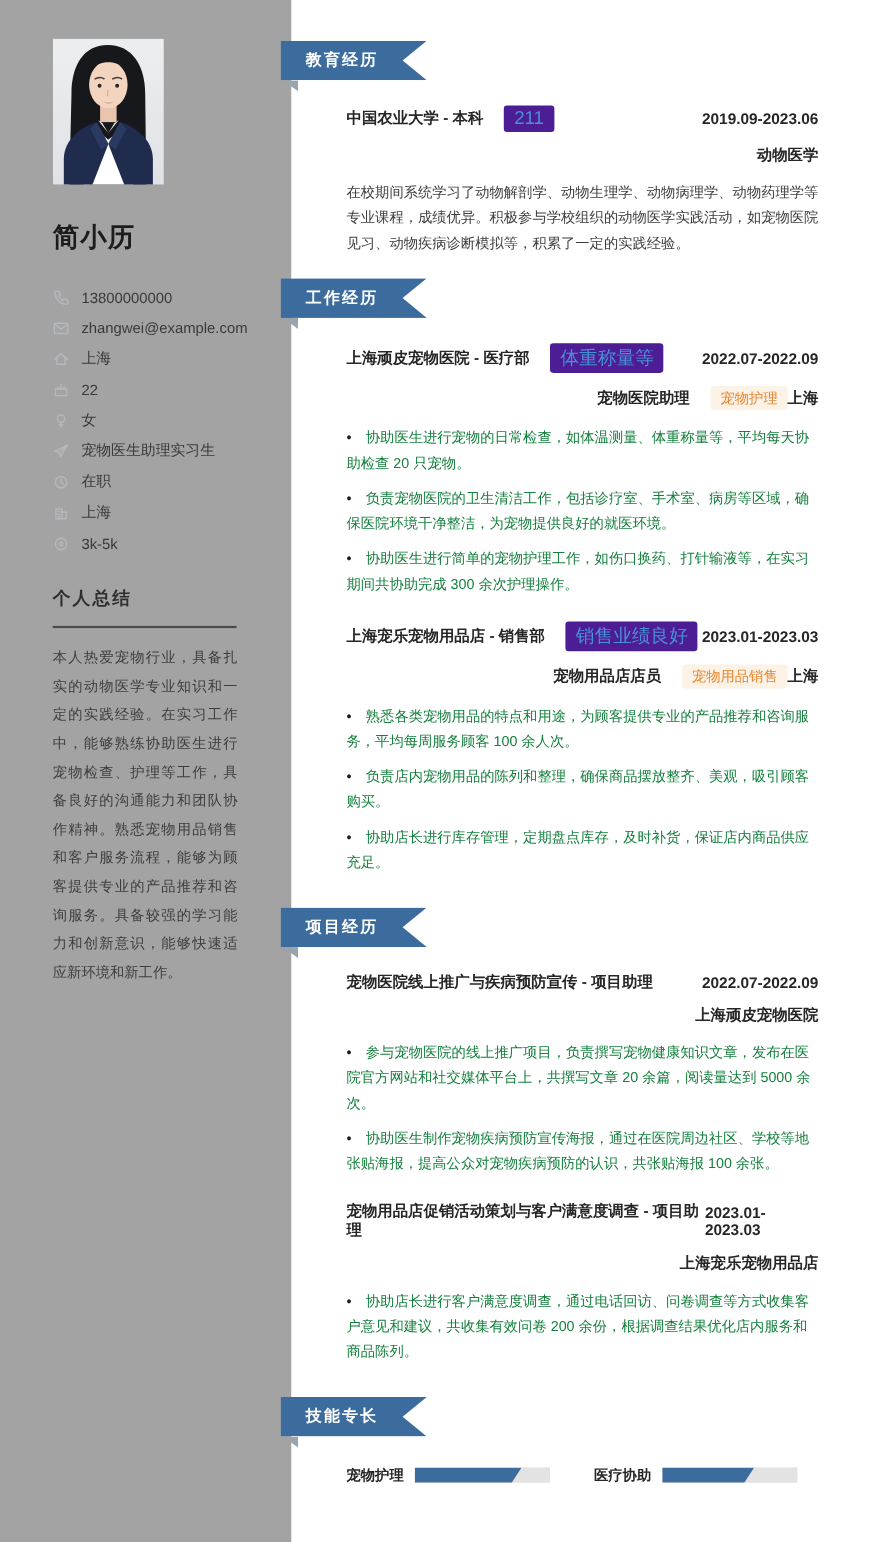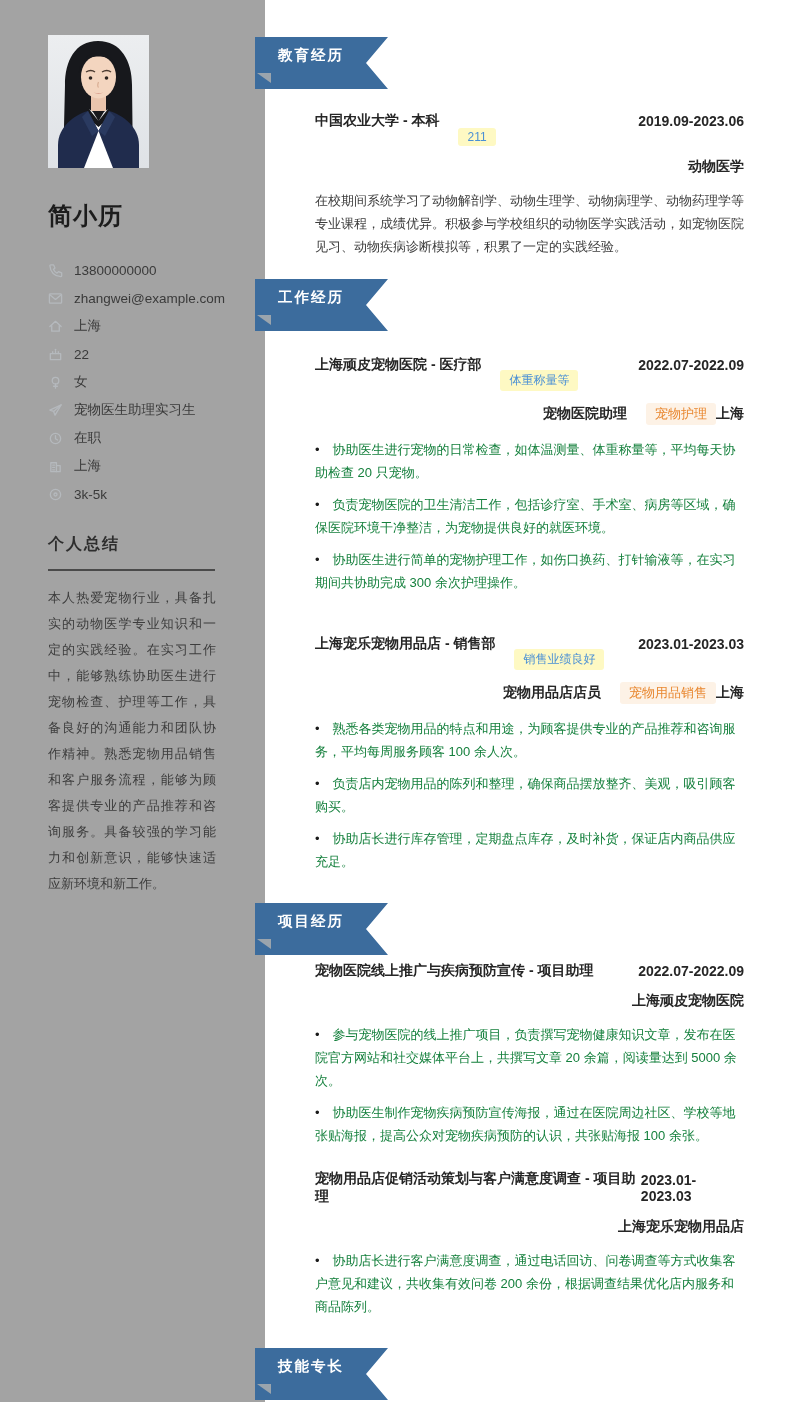--- a/index.html
+++ b/index.html
@@ -19,32 +19,32 @@
   .summary { margin-top:26px; }
   .summary h2 { font-size:16px; font-weight:700; color:#2e2e2e; letter-spacing:2px; }
   .summary .divider { width:167px; height:2px; background:#4a4a4a; margin-top:14px; }
   .summary p { width:168px; margin-top:14px; font-size:13px; line-height:26px; color:#3d3d3d; text-align:justify; }
 
   
   .main { flex:1; background:#fff; padding:37px 50px 0 50px; }
   .section { margin-bottom:0; }
 
   .ribbon-wrap { position:relative; display:inline-block; margin-left:-60px; height:36px; margin-bottom:0; }
-  .ribbon { position:relative; display:inline-block; background:#3c6c9d; color:#fff; height:52px; line-height:36px;
+  .ribbon { position:relative; display:inline-block; background:#3c6c9d; color:#fff; height:36px; line-height:36px;
             font-size:14.5px; font-weight:700; letter-spacing:2px; padding:0 44px 0 23px;
             clip-path:polygon(0 0,100% 0,calc(100% - 22px) 50%,100% 100%,0 100%); }
   .ribbon-wrap .fold { position:absolute; left:2px; top:36px; width:14px; height:10px; background:#9aa4ad;
             clip-path:polygon(0 0,100% 0,100% 100%); }
 
   .entry { margin-top:23px; }
   .row { display:flex; align-items:center; justify-content:space-between; }
   .row .left { display:flex; align-items:center; gap:19px; }
   .bold14 { font-size:14px; font-weight:700; color:#262626; }
   .date { font-size:14px; font-weight:700; color:#262626; }
-  .badge-blue { font-size:12px; color:#4a90d5; background:#fef9c3; padding:2px 9px; border-radius:3px;margin-top:32px; }
+  .badge-blue { font-size:17px; color:#4a90d5; background:#4c1d95; padding:2px 9px; border-radius:3px; }
   .badge-orange { font-size:13px; color:#e8872f; background:#fdf2e6; padding:2px 9px; border-radius:3px; }
   .row2 { margin-top:12px;justify-content:flex-end; }
   .desc { margin-top:13px; font-size:13px; line-height:23px; color:#3d3d3d; }
   ul.bullets { list-style:none; margin-top:13px; }
   ul.bullets li { font-size:13px; line-height:23px; color:#15803d; margin-bottom:9px; }
   ul.bullets li::before { content:"•"; font-size:13px; color:#1a1a1a; margin-right:13px; }
   .section-gap { height:21px; }
 
   
   .skills-grid { display:grid; grid-template-columns:185px 185px; column-gap:40px; row-gap:19px; margin-top:26px; }

